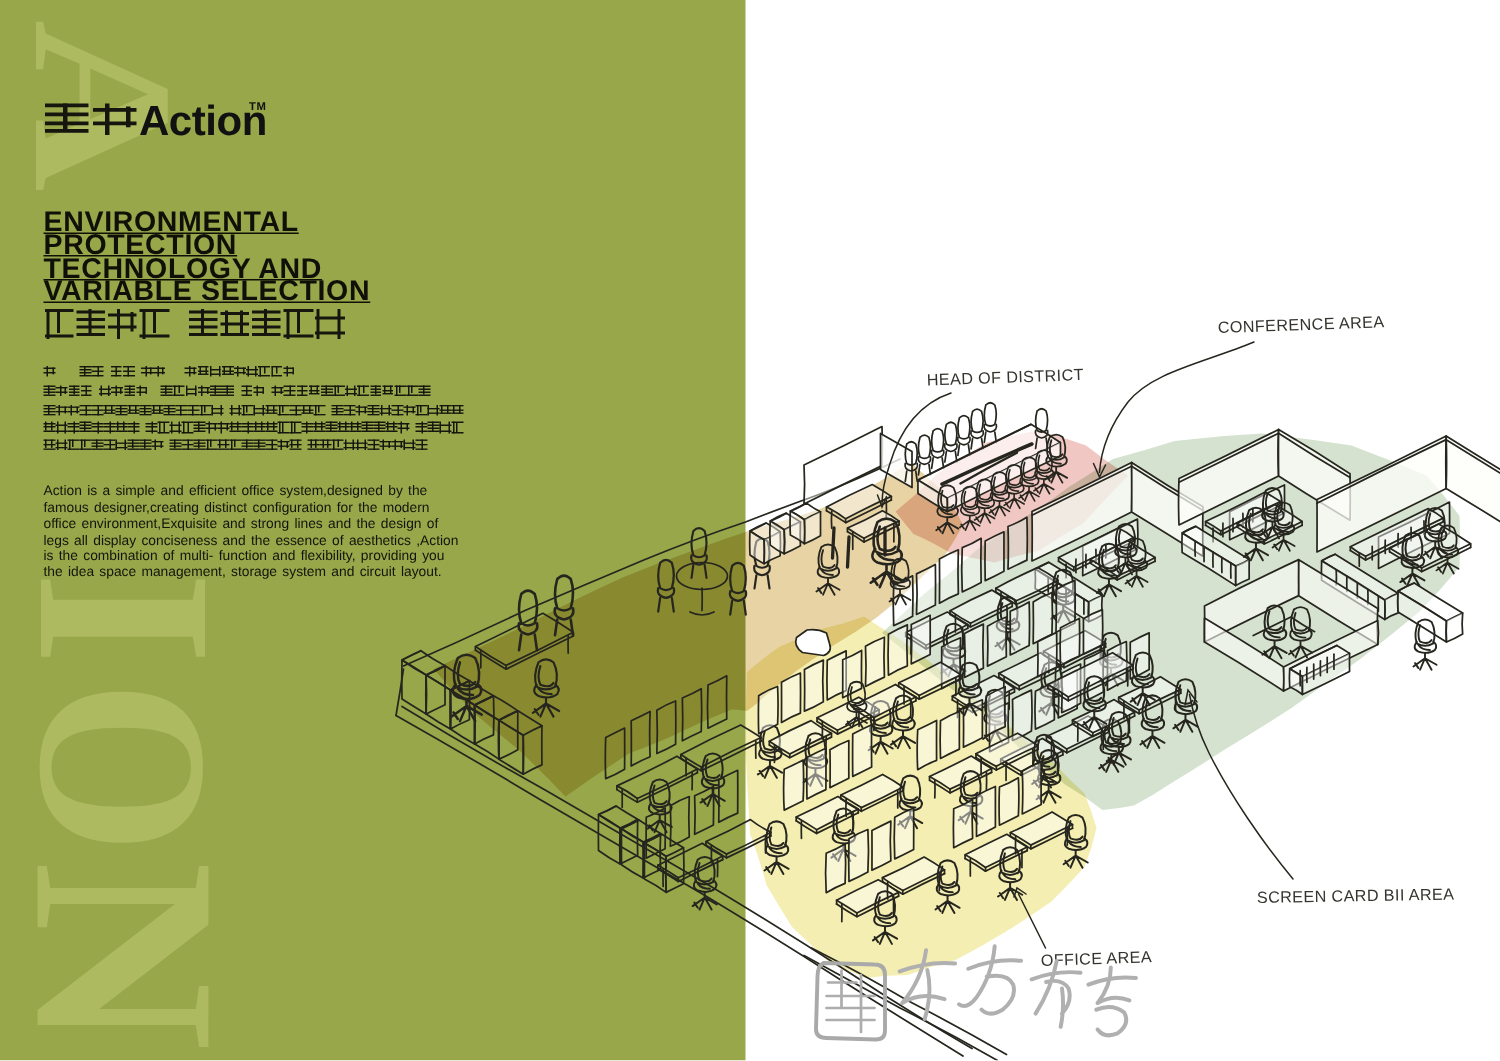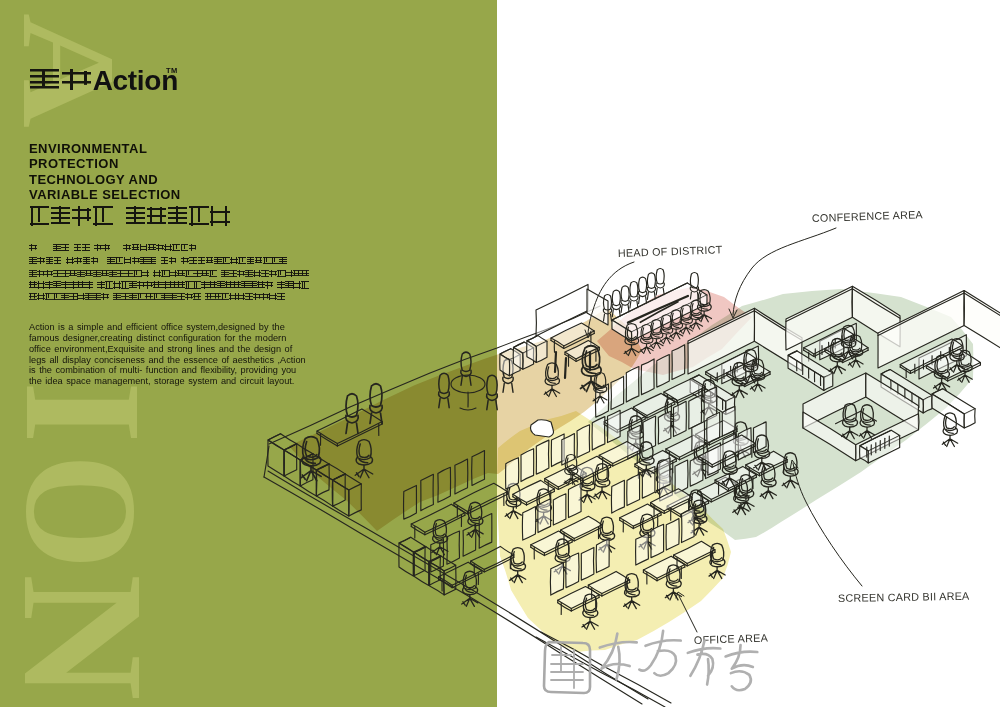--- a/index.html
+++ b/index.html
@@ -31,21 +31,21 @@
 #sub .p1{background-image:linear-gradient(#16160f,#16160f),linear-gradient(#16160f,#16160f),linear-gradient(#16160f,#16160f),linear-gradient(#16160f,#16160f);background-position:6% 0,88% 0,0 30%,0 84%;background-size:11% 100%,11% 100%,100% 11%,100% 11%;}
 #sub .p2{background-image:linear-gradient(#16160f,#16160f),linear-gradient(#16160f,#16160f),linear-gradient(#16160f,#16160f),linear-gradient(#16160f,#16160f),linear-gradient(#16160f,#16160f);background-position:0 10%,0 50%,0 90%,20% 20%,78% 20%;background-size:100% 11%,100% 11%,100% 11%,11% 80%,11% 80%;}
 #sub .p3{background-image:linear-gradient(#16160f,#16160f),linear-gradient(#16160f,#16160f),linear-gradient(#16160f,#16160f),linear-gradient(#16160f,#16160f);background-position:0 0,0 100%,10% 0,50% 24%;background-size:100% 11%,100% 11%,11% 100%,11% 76%;}
 #sub .p4{background-image:linear-gradient(#16160f,#16160f),linear-gradient(#16160f,#16160f),linear-gradient(#16160f,#16160f),linear-gradient(#16160f,#16160f),linear-gradient(#16160f,#16160f);background-position:0 4%,0 34%,0 64%,0 94%,46% 10%;background-size:100% 11%,100% 11%,100% 11%,100% 11%,11% 90%;}
 #sub .p5{background-image:linear-gradient(#16160f,#16160f),linear-gradient(#16160f,#16160f),linear-gradient(#16160f,#16160f),linear-gradient(#16160f,#16160f);background-position:0 16%,34% 0,0 66%,88% 34%;background-size:100% 11%,11% 100%,100% 11%,11% 66%;}
 .q0,.q1{width:.48em;margin:0 .02em;}
 .q2{width:.96em;margin:0;}
 #title{left:29px;top:56px;color:#111;font-weight:bold;font-size:28px;line-height:29px;letter-spacing:-0.3px;white-space:nowrap;}
 #title .hz{width:29px;height:21.5px;margin-right:2px;}
 #tm{font-size:7.5px;vertical-align:17px;letter-spacing:0.5px;font-weight:bold;margin-left:-12px;}
-#envh{left:29px;top:141px;color:#101008;font-weight:bold;font-size:13px;line-height:15.3px;letter-spacing:0.45px;white-space:nowrap;}
+#envh{left:29px;top:141px;color:#101008;font-weight:bold;font-size:19px;line-height:15.3px;letter-spacing:0.45px;white-space:nowrap;text-decoration:underline;}
 #sub{left:29px;top:206px;font-size:21px;}
 #sub .hz{width:19.5px;height:19.5px;margin-right:1px;}
 #bold1{left:29px;top:242px;font-size:8.2px;line-height:13px;white-space:nowrap;}
 #para1{left:29px;top:269px;font-size:8.2px;line-height:11.6px;white-space:nowrap;}
 #para1 .hz{margin:0 .018em;}
 #paraen{left:29px;top:322px;color:#14140c;font-size:9.2px;line-height:10.85px;letter-spacing:0px;word-spacing:1px;white-space:nowrap;}
 </style></head>
 <body>
 <div id="page">
 

